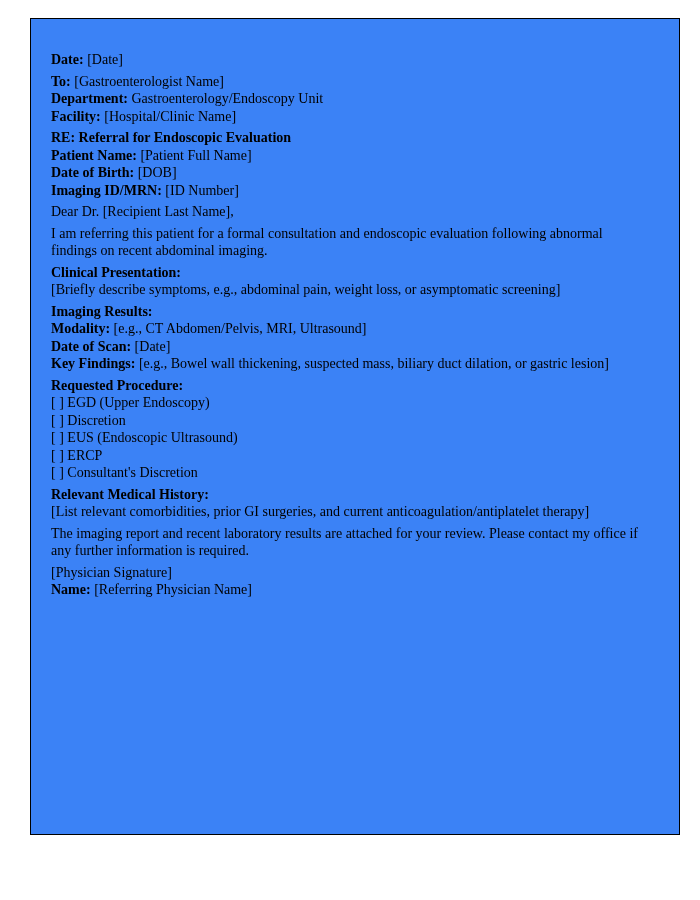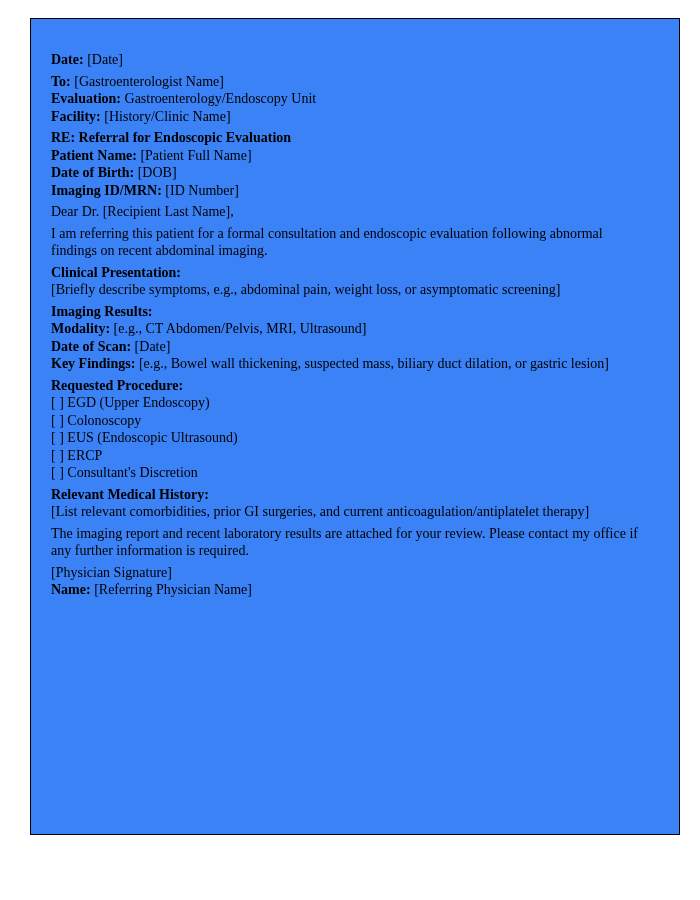--- a/index.html
+++ b/index.html
@@ -40,22 +40,22 @@
 </head>
 <body>
 
 <div class="page">
   <div class="letter-body">
       <div class="para">
         <div class="line"><span class="bold">Date:</span><span> [Date]</span></div>
       </div>
       <div class="para">
         <div class="line"><span class="bold">To:</span><span> [Gastroenterologist Name]</span></div>
-        <div class="line"><span class="bold">Evaluation:</span><span> Gastroenterology/Endoscopy Unit</span></div>
-        <div class="line"><span class="bold">Facility:</span><span> [History/Clinic Name]</span></div>
+        <div class="line"><span class="bold">Department:</span><span> Gastroenterology/Endoscopy Unit</span></div>
+        <div class="line"><span class="bold">Facility:</span><span> [Hospital/Clinic Name]</span></div>
       </div>
       <div class="para">
         <div class="line"><span class="bold">RE: Referral for Endoscopic Evaluation</span></div>
         <div class="line"><span class="bold">Patient Name:</span><span> [Patient Full Name]</span></div>
         <div class="line"><span class="bold">Date of Birth:</span><span> [DOB]</span></div>
         <div class="line"><span class="bold">Imaging ID/MRN:</span><span> [ID Number]</span></div>
       </div>
       <div class="para">
         <div class="line"><span>Dear Dr. [Recipient Last Name],</span></div>
       </div>
@@ -68,21 +68,21 @@
       </div>
       <div class="para">
         <div class="line"><span class="bold">Imaging Results:</span></div>
         <div class="line"><span class="bold">Modality:</span><span> [e.g., CT Abdomen/Pelvis, MRI, Ultrasound]</span></div>
         <div class="line"><span class="bold">Date of Scan:</span><span> [Date]</span></div>
         <div class="line"><span class="bold">Key Findings:</span><span> [e.g., Bowel wall thickening, suspected mass, biliary duct dilation, or gastric lesion]</span></div>
       </div>
       <div class="para">
         <div class="line"><span class="bold">Requested Procedure:</span></div>
         <div class="line"><span>[ ] EGD (Upper Endoscopy)</span></div>
-        <div class="line"><span>[ ] Colonoscopy</span></div>
+        <div class="line"><span>[ ] Discretion</span></div>
         <div class="line"><span>[ ] EUS (Endoscopic Ultrasound)</span></div>
         <div class="line"><span>[ ] ERCP</span></div>
         <div class="line"><span>[ ] Consultant's Discretion</span></div>
       </div>
       <div class="para">
         <div class="line"><span class="bold">Relevant Medical History:</span></div>
         <div class="line"><span>[List relevant comorbidities, prior GI surgeries, and current anticoagulation/antiplatelet therapy]</span></div>
       </div>
       <div class="para">
         <div class="line"><span>The imaging report and recent laboratory results are attached for your review. Please contact my office if any further information is required.</span></div>

